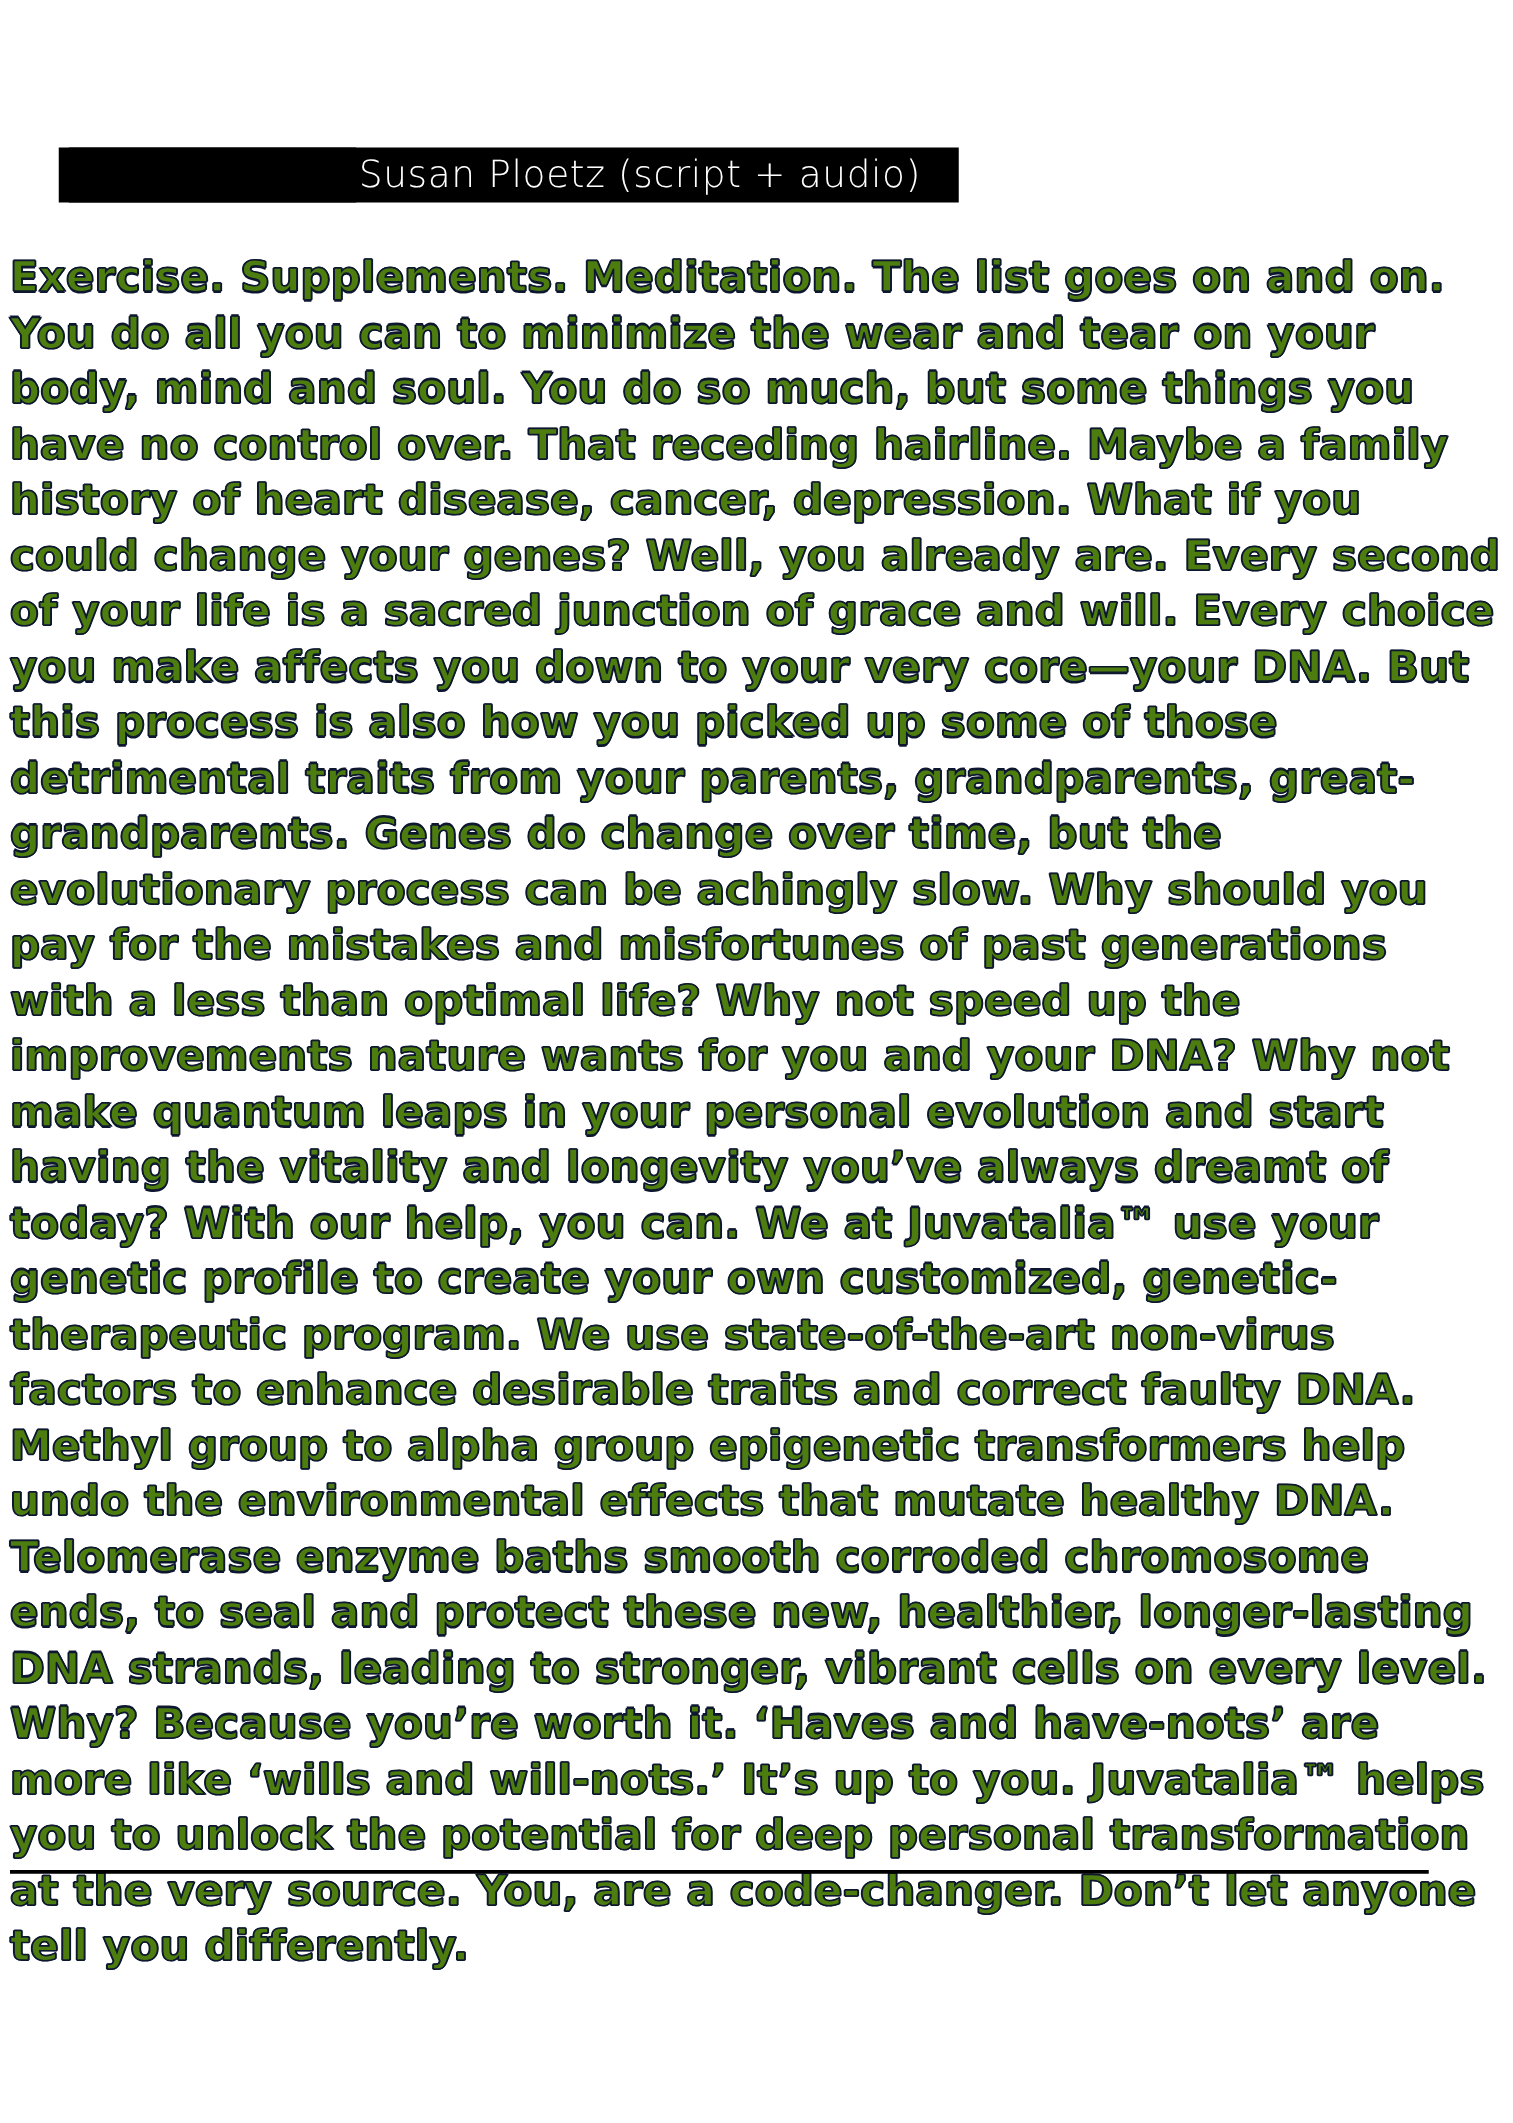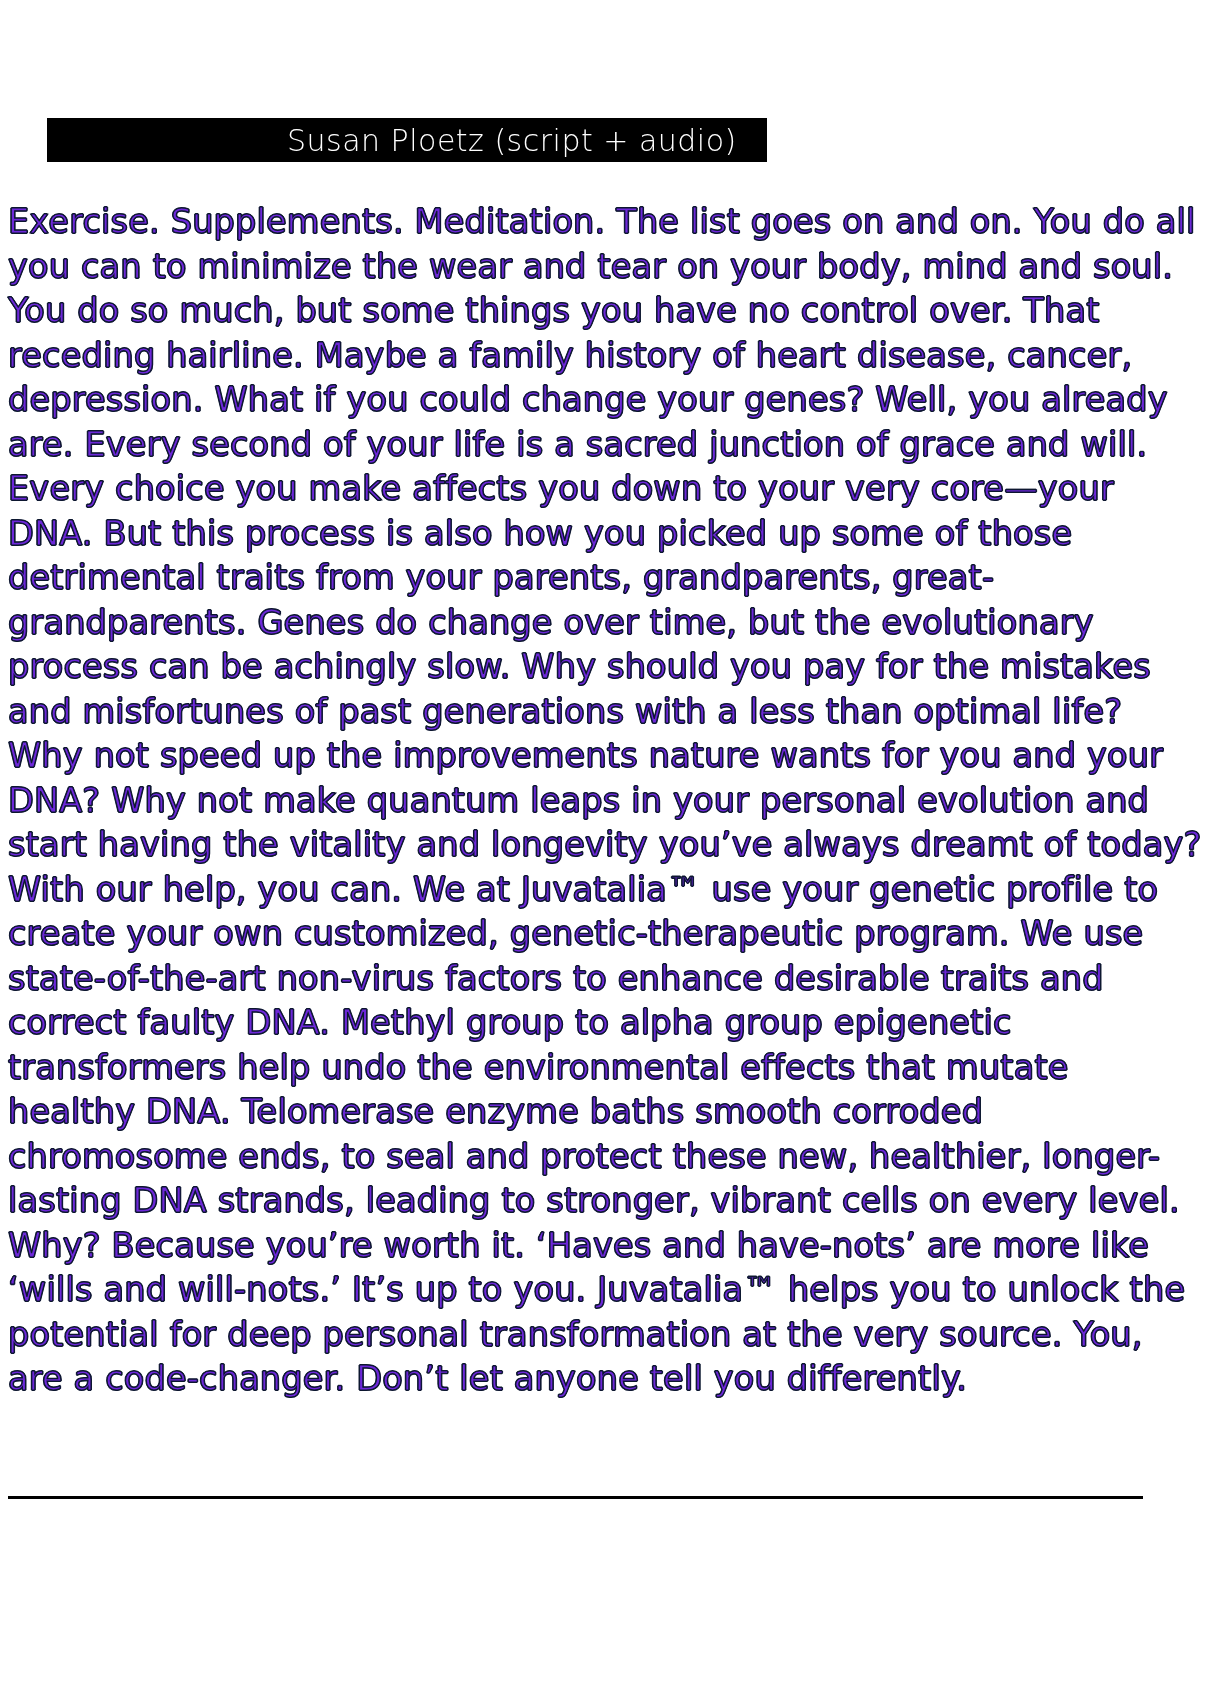--- a/index.html
+++ b/index.html
@@ -57,29 +57,29 @@
     left: 8px;
     top: 200px;
     width: 1196px;
   }
 
   .body-text {
     font-size: 33.5px;
     line-height: 44.5px;
     text-align: justify;
     text-justify: inter-word;
-    color: #6d28d9;
+    color: #4d7c0f;
     -webkit-text-stroke: 1.1px #0d1730;
     text-shadow:
       -1px 0 0 #0d1730,
       1px 0 0 #0d1730,
       0 -1px 0 #0d1730,
       0 1px 0 #0d1730;
     letter-spacing: 0.2px;
-    font-weight: 400;
+    font-weight: 700;
     hyphens: none;
   }
 
   .body-text:last-child {
     text-align: left;
   }
 
   
   .footer-rule {
     position: absolute;

